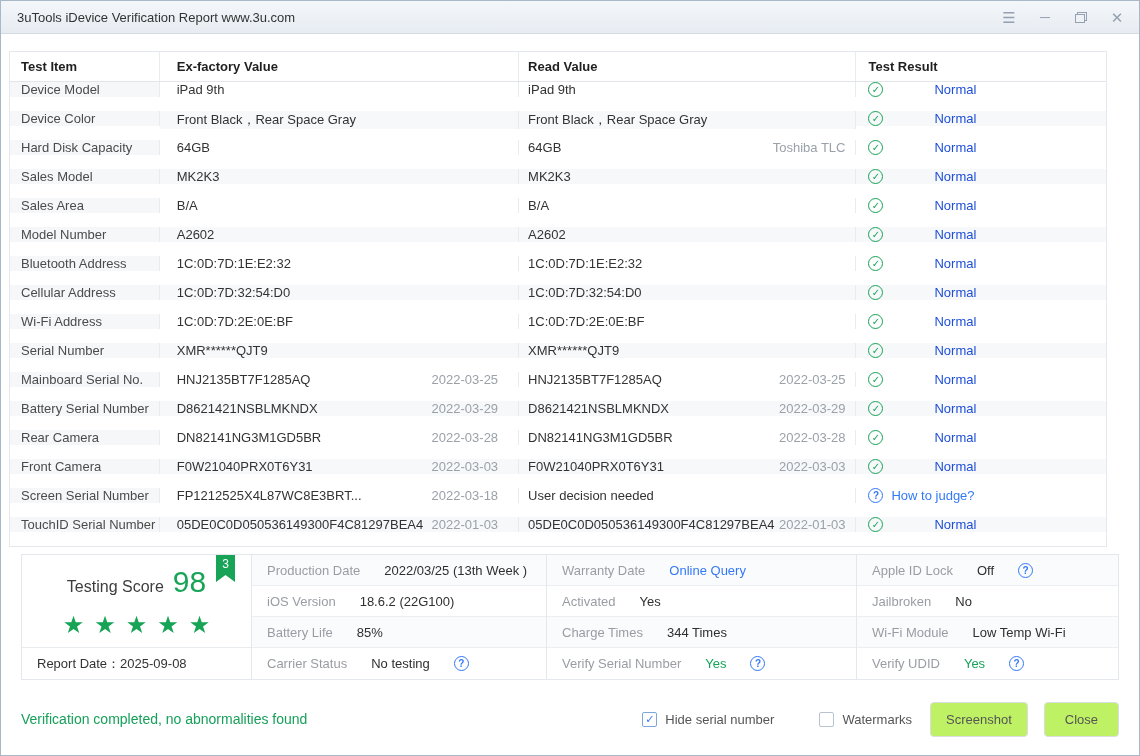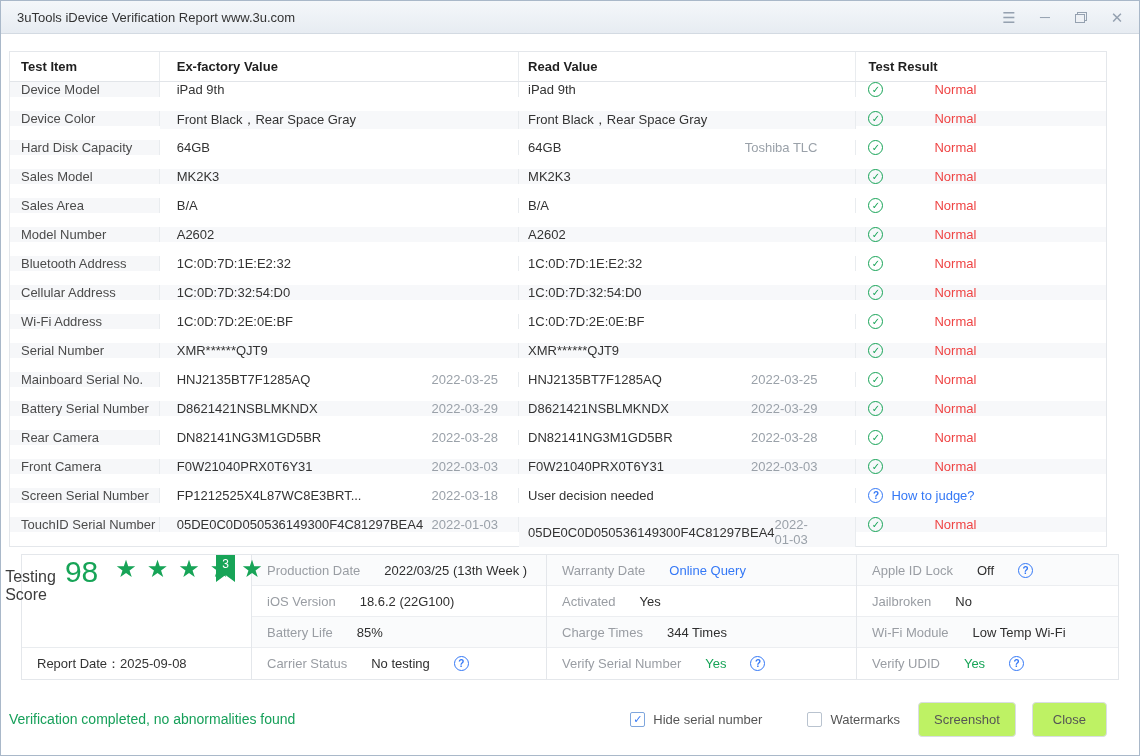--- a/index.html
+++ b/index.html
@@ -29,44 +29,44 @@
     position:absolute;left:8px;top:50px;width:1098px;
     border:1px solid #e4e7eb;background:#fff;
   }
   .thead{display:flex;height:30px;border-bottom:1px solid #e2e5e9;align-items:stretch;font-weight:bold;font-size:13px;color:#1f1f1f;}
   .thead>div{display:flex;align-items:center;}
   .trow{display:flex;height:29px;font-size:13px;align-items:flex-start;}
   .cell{display:flex;align-items:center;}
   .c-item{width:150px;padding-left:11px;color:#4b4b4b;border-right:1px solid #e9ecef;background:#f6f7f9;}
   .thead .c-item{background:#fff;color:#1f1f1f;}
   .c-factory{width:360px;padding:0 20px 0 17px;border-right:1px solid #e9ecef;}
-  .c-read{width:338px;padding:0 38px 0 9px;border-right:1px solid #e9ecef;}
+  .c-read{width:338px;padding:0 10px 0 9px;border-right:1px solid #e9ecef;}
   .c-result{width:250px;padding-left:12px;gap:8px;}
   .trow.alt .c-factory,.trow.alt .c-read,.trow.alt .c-result{background:#f7f8fa;}
   .trow .c-item{background:#f6f7f9;}
   .val{color:#333;}
   .date{margin-left:auto;color:#9aa1a9;}
   .note{margin-left:auto;color:#9aa1a9;}
   .icon-check{
     width:15px;height:15px;border:1px solid #17a457;border-radius:50%;
     color:#17a457;font-size:10px;display:inline-flex;align-items:center;justify-content:center;flex:none;
   }
-  .result-normal{color:#ef4444;padding-left:43px;}
+  .result-normal{color:#1d4ed8;padding-left:43px;}
   .icon-q{
     width:15px;height:15px;border:1px solid #3478f6;border-radius:50%;
     color:#3478f6;font-size:10px;font-weight:bold;display:inline-flex;align-items:center;justify-content:center;flex:none;cursor:pointer;
   }
   .result-link{color:#3478f6;text-decoration:none;cursor:pointer;}
   
   .panel{
     position:absolute;left:20px;top:553px;width:1098px;height:126px;
     border:1px solid #e4e7eb;display:flex;background:#fff;
   }
   .score-cell{width:230px;border-right:1px solid #e4e7eb;position:relative;display:flex;flex-direction:column;flex:none;}
-  .score-top{height:93px;border-bottom:1px solid #e9ecef;display:flex;flex-direction:row;justify-content:center;gap:12px;}
+  .score-top{height:93px;border-bottom:1px solid #e9ecef;display:flex;flex-direction:column;align-items:center;justify-content:center;gap:12px;}
   .score-line{display:flex;align-items:baseline;gap:9px;}
   .score-label{font-size:16px;color:#3d3d3d;}
   .score-value{font-size:30px;color:#17a457;}
   .stars{line-height:1;margin-top:2px;}
   .star{color:#17a457;font-size:24px;margin:0 5px;}
   .score-badge{
     position:absolute;top:0;right:16px;width:19px;height:27px;background:#17a457;color:#fff;
     font-size:12px;text-align:center;padding-top:2px;
     clip-path:polygon(0 0,100% 0,100% 100%,50% 74%,0 100%);
   }
@@ -78,21 +78,21 @@
   .col1{width:310px;flex:none;}
   .irow{height:31px;display:flex;align-items:center;padding-left:15px;font-size:13px;border-bottom:1px solid #eceef1;gap:24px;}
   .irow:nth-child(odd){background:#fafbfc;}
   .irow:last-child{border-bottom:none;}
   .ilabel{color:#999da3;}
   .ivalue{color:#2f2f2f;}
   .ivalue.link{color:#3478f6;cursor:pointer;}
   .ivalue.green{color:#17a457;}
   
   .footerbar{
-    position:absolute;left:8px;top:698px;width:1098px;height:40px;
+    position:absolute;left:20px;top:698px;width:1098px;height:40px;
     display:flex;align-items:center;
   }
   .status-text{color:#17a05a;font-size:14px;}
   .chk-group{display:flex;align-items:center;gap:8px;margin-left:auto;cursor:pointer;}
   .chk-group.wm{margin-left:45px;}
   .checkbox{
     width:15px;height:15px;border:1px solid #b9c3cf;border-radius:2px;background:#fff;
     display:inline-flex;align-items:center;justify-content:center;flex:none;
   }
   .checkbox.checked{border-color:#7ea6dd;}

